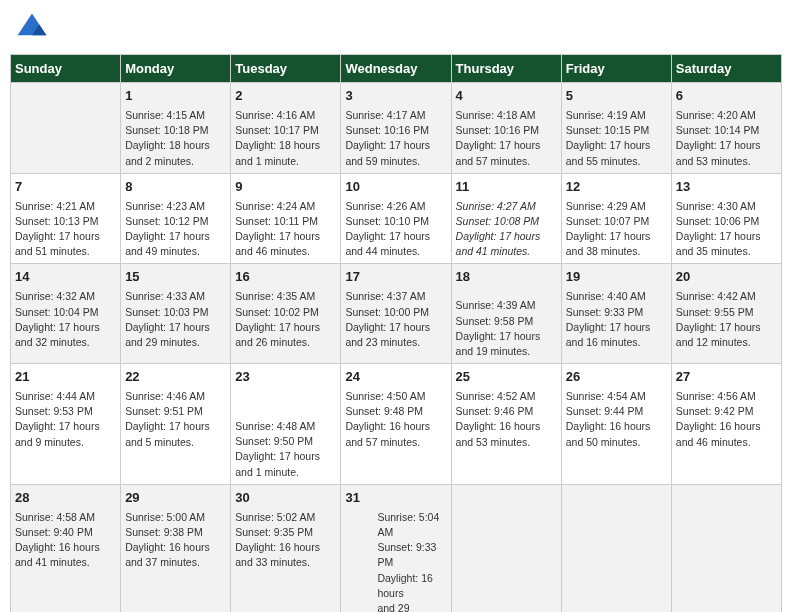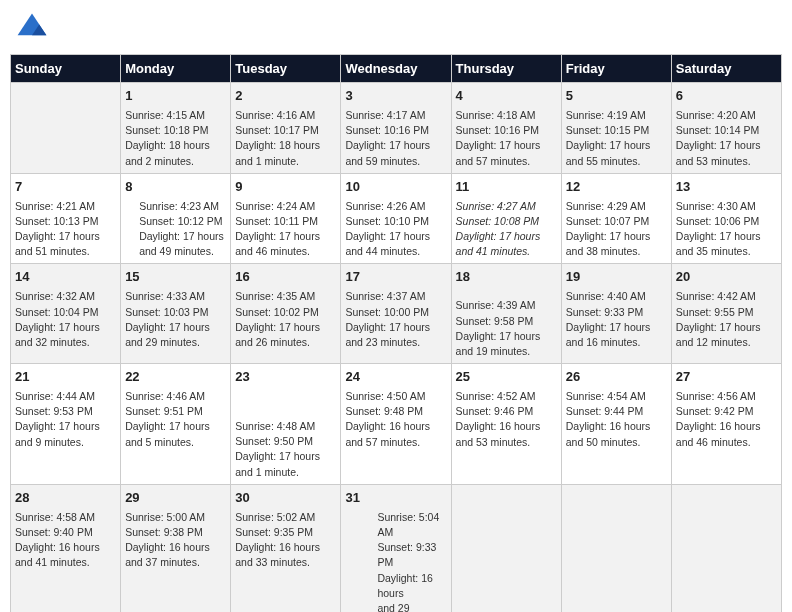--- a/index.html
+++ b/index.html
@@ -44,21 +44,21 @@
     .location-title {
       font-size: 15px;
       color: #333;
     }
     table {
       width: 100%;
       border-collapse: collapse;
       font-size: 11px;
     }
     thead tr th {
-      background-color: #0f172a;
+      background-color: #14532d;
       color: #fff;
       padding: 6px 4px;
       text-align: left;
       font-size: 13px;
       font-weight: bold;
       border: 1px solid #ccc;
     }
     tbody tr td {
       vertical-align: top;
       padding: 4px 4px;
@@ -169,21 +169,21 @@
       <tr>
         <td>
           <span class="day-number">7</span>
           <div class="day-info" style="white-space: pre-line;">Sunrise: 4:21 AM
 Sunset: 10:13 PM
 Daylight: 17 hours
 and 51 minutes.</div>
         </td>
         <td>
           <span class="day-number">8</span>
-          <div class="day-info" style="white-space: pre-line; margin-left: 14px;">Sunrise: 4:23 AM
+          <div class="day-info" style="white-space: pre-line;">Sunrise: 4:23 AM
 Sunset: 10:12 PM
 Daylight: 17 hours
 and 49 minutes.</div>
         </td>
         <td>
           <span class="day-number">9</span>
           <div class="day-info" style="white-space: pre-line;">Sunrise: 4:24 AM
 Sunset: 10:11 PM
 Daylight: 17 hours
 and 46 minutes.</div>

